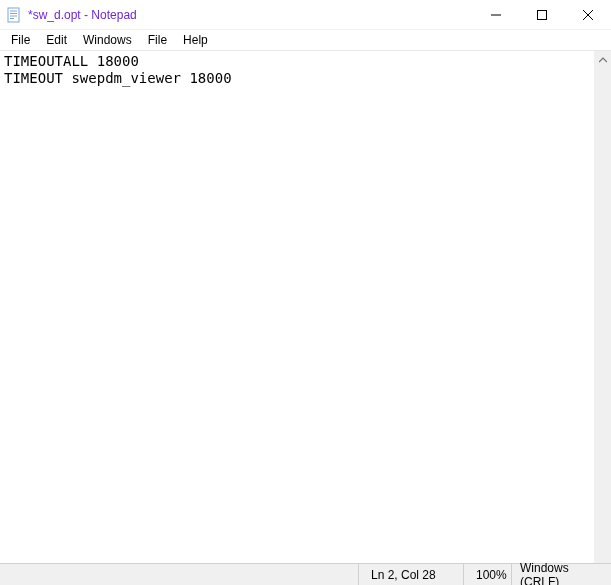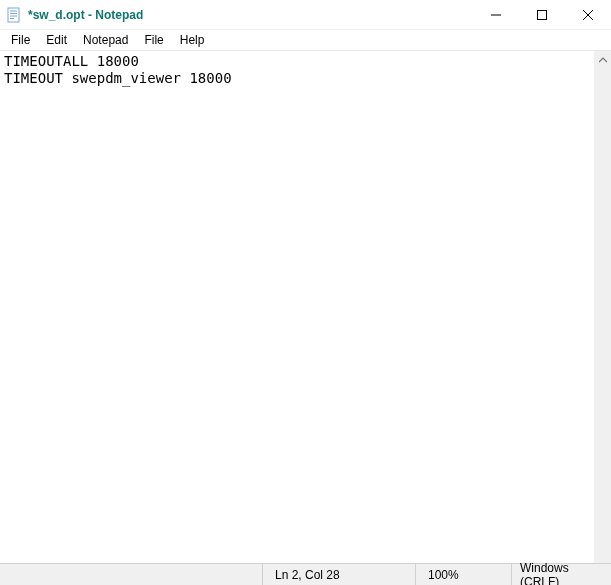--- a/index.html
+++ b/index.html
@@ -28,23 +28,22 @@
     .titlebar-icon {
       width: 16px;
       height: 16px;
       margin-right: 6px;
       display: inline-flex;
       align-items: center;
       justify-content: center;
     }
     .titlebar-title {
       font-size: 12px;
-      color: #0f766e;
+      color: #6d28d9;
       flex: 0 0 auto;
-      font-weight: bold;
     }
     .titlebar-spacer {
       flex: 1;
     }
     .window-controls {
       display: flex;
       height: 100%;
     }
     .win-btn {
       width: 46px;
@@ -104,21 +103,20 @@
       font-size: 9px;
     }
     .statusbar {
       height: 22px;
       background: #f0f0f0;
       border-top: 1px solid #d0d0d0;
       display: flex;
       align-items: center;
       font-size: 12px;
       color: #000;
-      gap: 48px;
     }
     .status-gap {
       flex: 1;
     }
     .status-cell {
       padding: 0 12px;
       height: 100%;
       display: flex;
       align-items: center;
       border-left: 1px solid #d0d0d0;
@@ -168,21 +166,21 @@
           <line x1="0" y1="0" x2="10" y2="10" stroke="#000" stroke-width="1"></line>
           <line x1="10" y1="0" x2="0" y2="10" stroke="#000" stroke-width="1"></line>
         </svg>
     </div>
   </div>
 </div>
 
 <div class="menubar">
   <span class="menu-item">File</span>
   <span class="menu-item">Edit</span>
-  <span class="menu-item">Notepad</span>
+  <span class="menu-item">Windows</span>
   <span class="menu-item">File</span>
   <span class="menu-item">Help</span>
 </div>
 
 <div class="editor-wrap">
   <textarea class="editor" spellcheck="false" style="">TIMEOUTALL 18000
 TIMEOUT swepdm_viewer 18000</textarea>
   <div class="vscroll">
     <div class="scroll-arrow">
       <svg width="8" height="6" viewBox="0 0 8 6">

